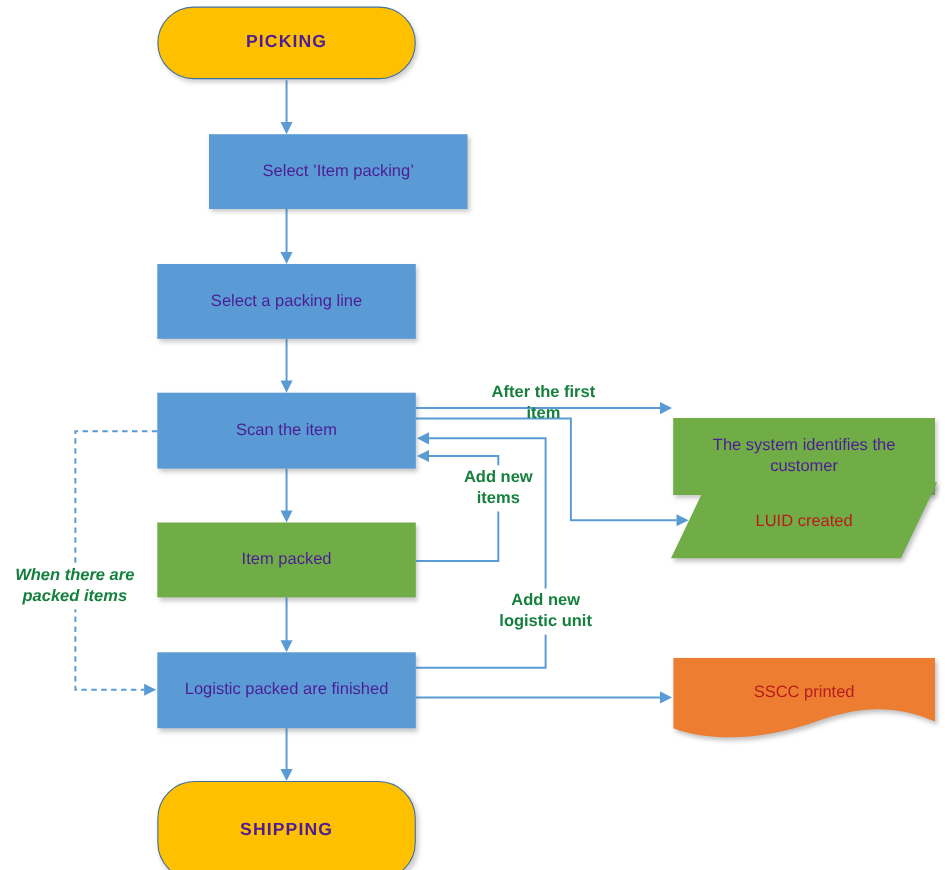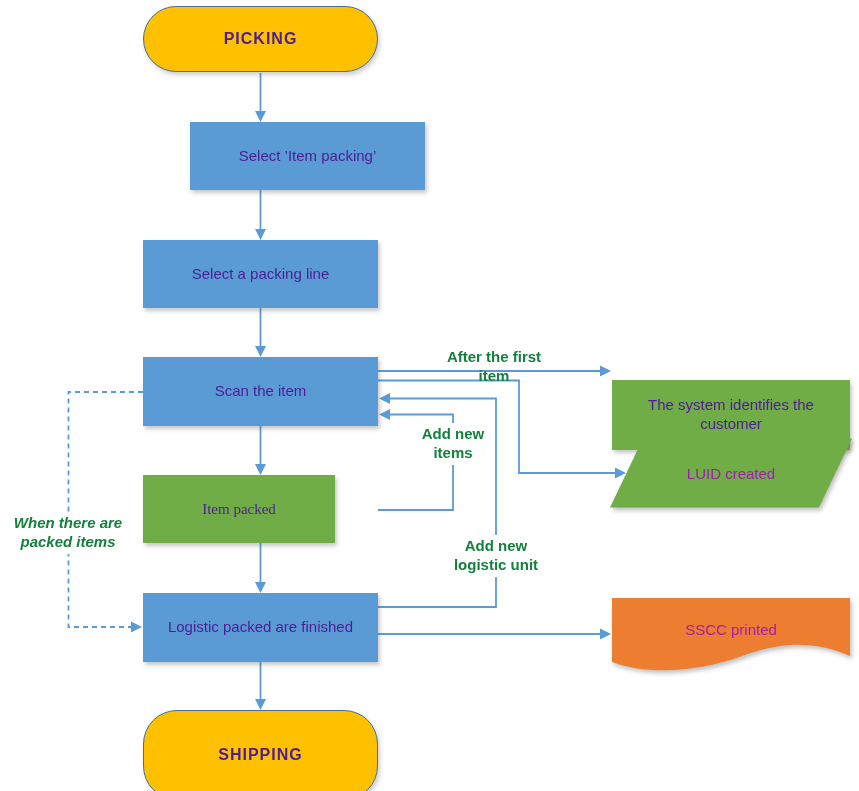--- a/index.html
+++ b/index.html
@@ -21,21 +21,21 @@
   .terminator{
     background:#FFC000;border:1.5px solid #41719C;border-radius:34px;
     font-weight:bold;font-size:16px;letter-spacing:1px;
     box-shadow:2px 3px 4px rgba(100,100,100,0.3);
   }
   .svgshape{position:absolute;z-index:2;}
   .svgshape svg{display:block;filter:drop-shadow(2px 3px 2px rgba(100,100,100,0.4));}
   .svgshape .shape-label{
     position:absolute;left:0;top:0;width:100%;height:100%;
     display:flex;align-items:center;justify-content:center;
-    color:#a21caf;font-size:15px;text-align:center;
+    color:#b91c1c;font-size:15px;text-align:center;
   }
   .sscc .shape-label{height:62px;}
   .edge-label{
     position:absolute;z-index:3;color:#15803d;font-size:15px;line-height:1.25;
     text-align:center;
     font-weight:bold;
   }
   .edge-label.on-line{background:#ffffff;padding:2px 0;}
   .edge-label.italic{font-style:italic;}
   .pad{padding:4px 18px;}
@@ -114,21 +114,21 @@
   </div>
 
   <div class="node process pad" style="left:143px;top:240px;width:235px;height:68px;">
     <span>Select a packing line</span>
   </div>
 
   <div class="node process pad" style="left:143px;top:357px;width:235px;height:69px;">
     <span>Scan the item</span>
   </div>
 
-  <div class="node process green pad" style="left:143px;top:475px;width:192px;height:68px;font-family:Liberation Serif, serif;">
+  <div class="node process green pad" style="left:143px;top:475px;width:235px;height:68px;">
     <span>Item packed</span>
   </div>
 
   <div class="node process pad" style="left:143px;top:593px;width:235px;height:69px;">
     <span>Logistic packed are finished</span>
   </div>
 
   <div class="node terminator" style="left:143px;top:710px;width:235px;height:90px;">
     <span>SHIPPING</span>
   </div>

